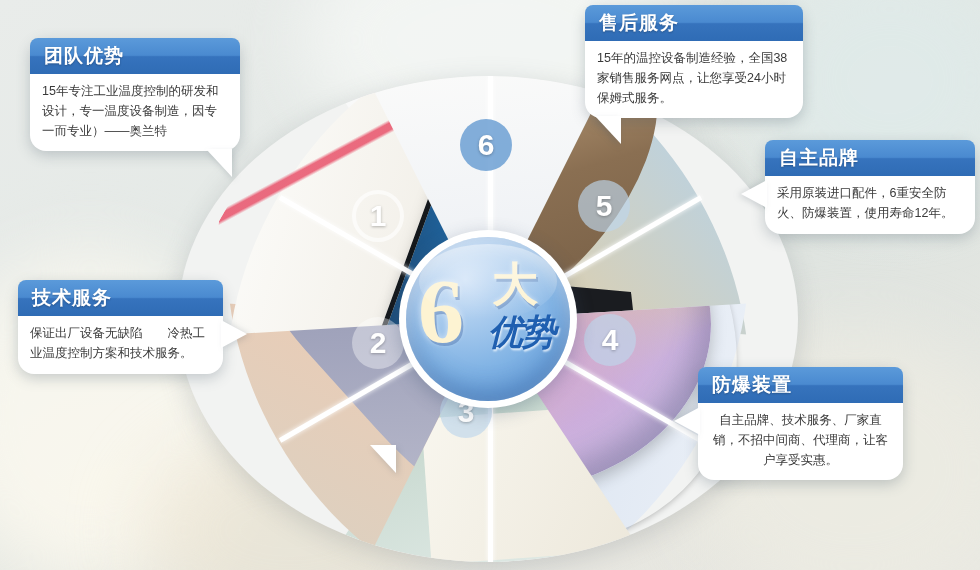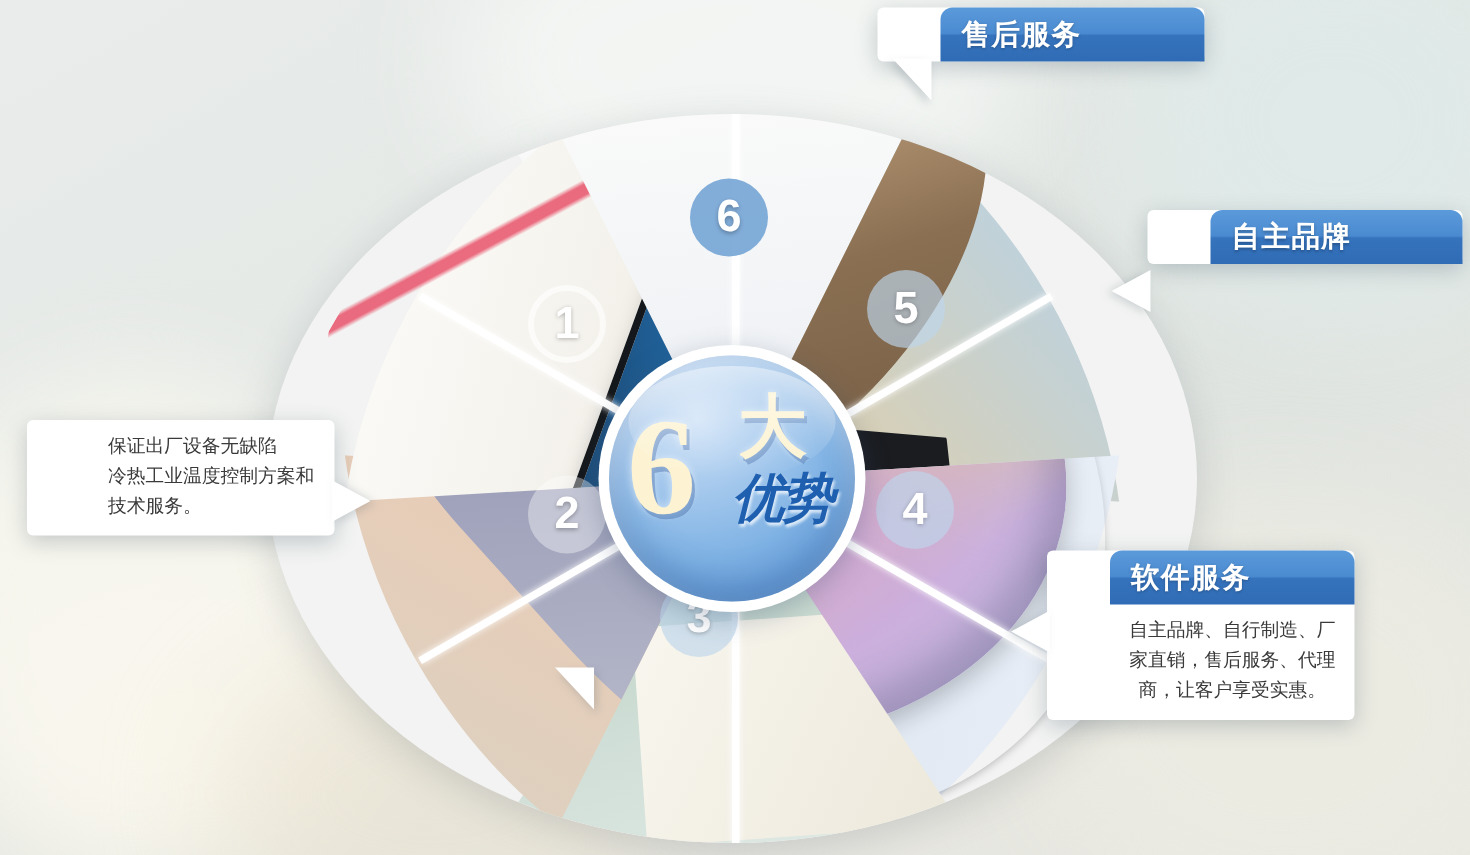--- a/index.html
+++ b/index.html
@@ -346,25 +346,24 @@
     background: rgba(104,156,210,0.82);
   }
   .badge-fill-soft {
     background: rgba(190,214,236,0.66);
   }
 
   
   .callout {
     position: absolute;
     background: #ffffff;
-    border-radius: 4px;
+    border-radius: 16px;
     box-shadow: 0 4px 14px rgba(70,85,100,0.28);
     z-index: 20;
     overflow: visible;
-    padding-left: 42px;
   }
   .callout-head {
     height: 36px;
     border-radius: 8px 8px 0 0;
     background: linear-gradient(to bottom, #5b9ada 0%, #4a8ad0 48%, #3673bd 52%, #2f6cb5 100%);
     display: flex;
     align-items: center;
     padding: 0 14px;
     color: #ffffff;
     font-size: 19px;
@@ -493,39 +492,47 @@
 
     <div id="center-badge">
       <div id="center-disc">
         <span class="big-six">6</span>
         <span class="char-da">大</span>
         <span class="char-youshi">优势</span>
       </div>
     </div>
   </div>
 
+  <div class="callout" id="callout-team">
+    <div class="callout-head">团队优势</div>
+    <div class="callout-body">15年专注工业温度控制的研发和设计，专一温度设备制造，因专一而专业）——奥兰特</div>
+    <span class="tail tail-br"></span>
+  </div>
 
   <div class="callout" id="callout-after">
     <div class="callout-head">售后服务</div>
+    <div class="callout-body">15年的温控设备制造经验，全国38家销售服务网点，让您享受24小时保姆式服务。</div>
     <span class="tail tail-bl"></span>
   </div>
 
   <div class="callout" id="callout-hardware">
     <div class="callout-head">自主品牌</div>
+    <div class="callout-body">采用原装进口配件，6重安全防火、防爆装置，使用寿命12年。</div>
     <span class="tail tail-l"></span>
   </div>
 
   <div class="callout" id="callout-software">
-    <div class="callout-head">软件服务</div>
-    <div class="callout-body center">自主品牌、自行制造、厂家直销，售后服务、代理商，让客户享受实惠。</div>
+    <div class="callout-head">防爆装置</div>
+    <div class="callout-body center">自主品牌、技术服务、厂家直销，不招中间商、代理商，让客户享受实惠。</div>
     <span class="tail tail-l"></span>
   </div>
 
   <div class="callout" id="callout-quality">
     <span class="tail tail-br"></span>
   </div>
 
   <div class="callout" id="callout-tech">
+    <div class="callout-head">技术服务</div>
     <div class="callout-body">保证出厂设备无缺陷　　冷热工业温度控制方案和技术服务。</div>
     <span class="tail tail-r"></span>
   </div>
 
 </div>
 
 </body></html>

